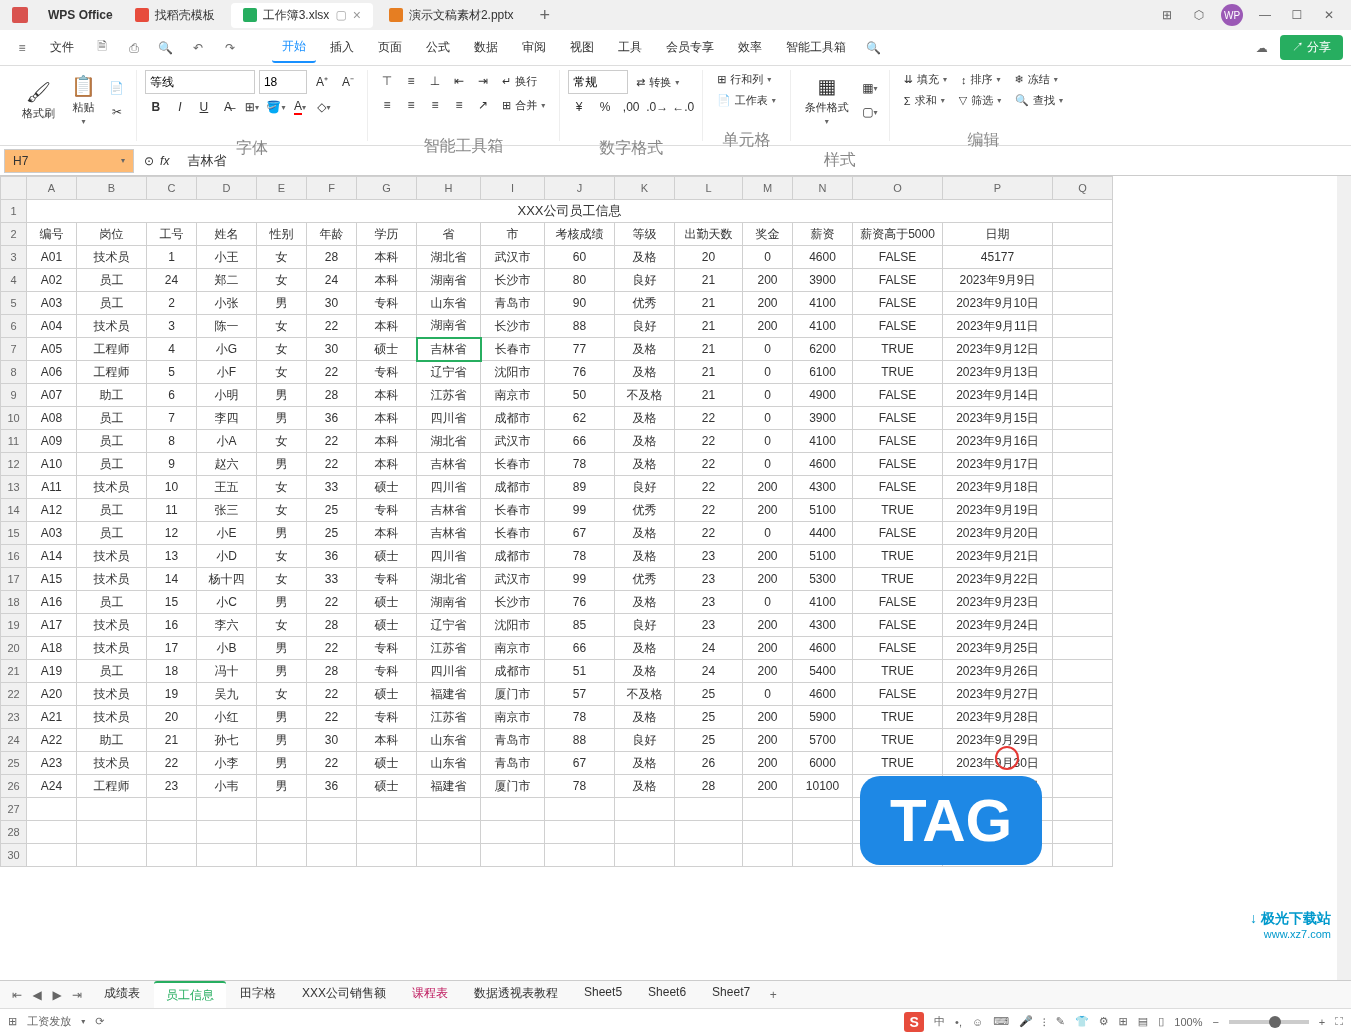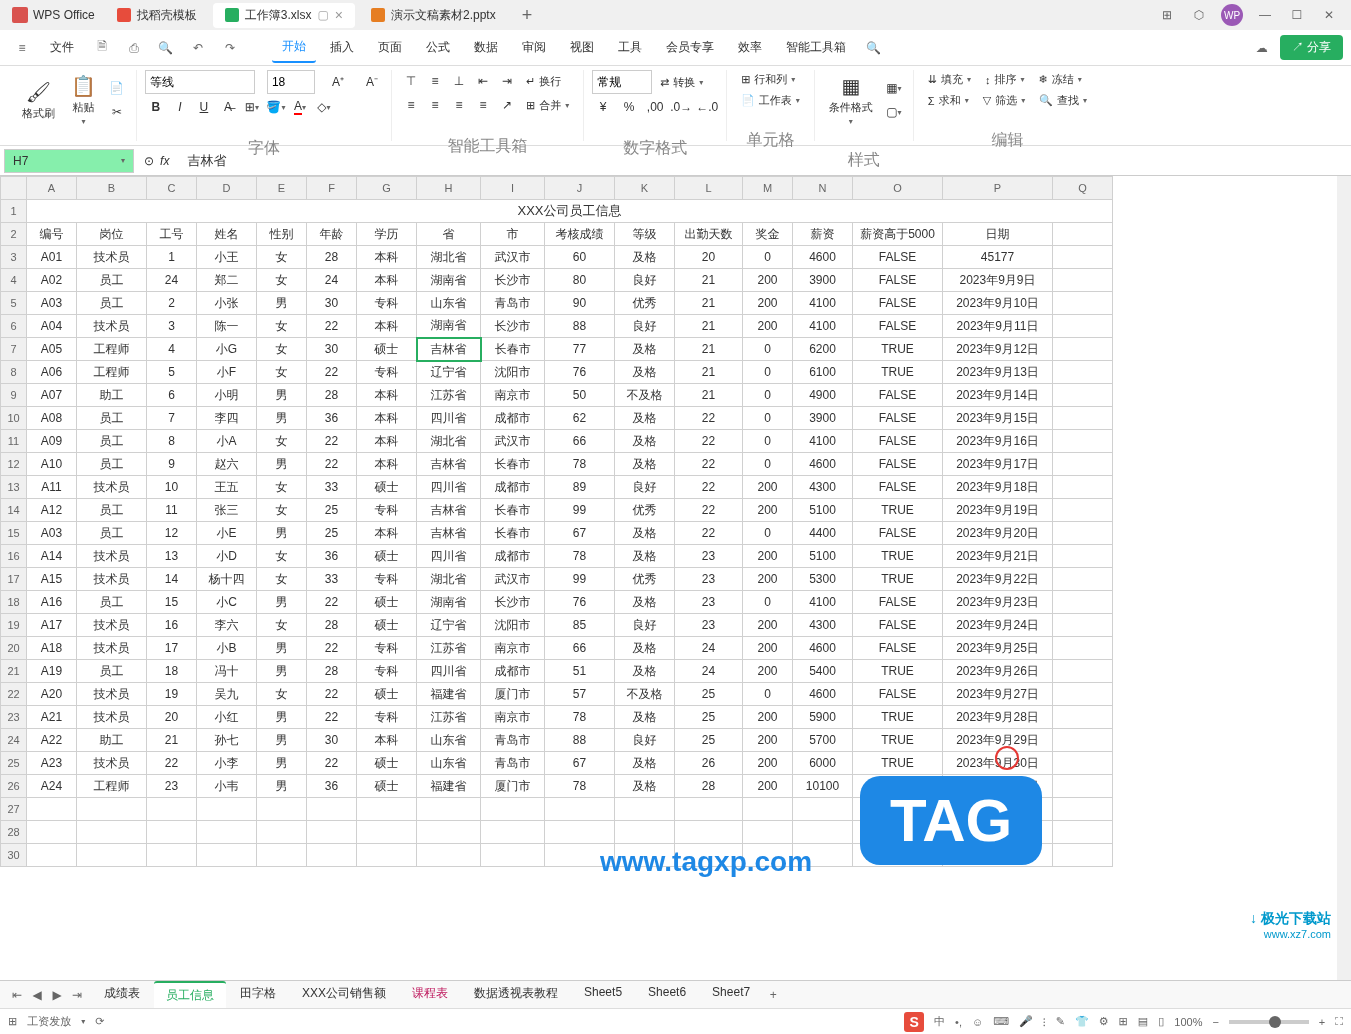--- a/index.html
+++ b/index.html
@@ -1,21 +1,21 @@
 <!DOCTYPE html>
 <html><head>
 <meta charset="utf-8">
 <style>
 * { margin: 0; padding: 0; box-sizing: border-box; font-family: "Microsoft YaHei", sans-serif; }
 body { background: #f5f5f5; font-size: 12px; color: #333; overflow: hidden; }
 .app { width: 1351px; height: 1034px; background: #fff; display: flex; flex-direction: column; }
 
 
 .titlebar { height: 30px; background: #f0f0f0; display: flex; align-items: center; padding: 0 4px; }
-.app-logo { display: flex; align-items: center; gap: 5px; padding: 0 8px; font-weight: normal; }
+.app-logo { display: flex; align-items: center; gap: 20px; padding: 0 8px; font-weight: bold; }
 .app-logo-icon { width: 16px; height: 16px; background: #d9534f; border-radius: 2px; }
 .tab { display: flex; align-items: center; padding: 4px 12px; margin: 0 2px; border-radius: 4px; cursor: pointer; gap: 6px; }
 .tab.active { background: #fff; }
 .tab-icon { width: 14px; height: 14px; border-radius: 2px; }
 .tab-icon.red { background: #e74c3c; }
 .tab-icon.green { background: #27ae60; }
 .tab-icon.orange { background: #e67e22; }
 .tab-close { color: #999; font-size: 14px; }
 .tab-add { padding: 0 12px; font-size: 18px; color: #666; cursor: pointer; }
 .titlebar-spacer { flex: 1; }
@@ -41,21 +41,21 @@
 .ribbon-vbtn .label { font-size: 11px; }
 .ribbon-hbtn { display: flex; align-items: center; gap: 4px; padding: 2px 6px; cursor: pointer; font-size: 11px; }
 .ribbon-col { display: flex; flex-direction: column; gap: 2px; }
 .font-select { width: 110px; height: 24px; border: 1px solid #ccc; padding: 0 4px; font-size: 12px; }
 .size-select { width: 48px; height: 24px; border: 1px solid #ccc; padding: 0 4px; font-size: 12px; }
 .icon-btn { width: 22px; height: 22px; display: flex; align-items: center; justify-content: center; cursor: pointer; }
 .dd { font-size: 8px; color: #666; }
 
 
 .formula-bar { height: 30px; display: flex; align-items: center; border-bottom: 1px solid #ccc; padding: 0 4px; gap: 4px; }
-.name-box { width: 130px; height: 24px; border: 1px solid #ccc; padding: 0 8px; display: flex; align-items: center; justify-content: center; background: #86efac; }
+.name-box { width: 130px; height: 24px; border: 1px solid #ccc; padding: 0 8px; display: flex; align-items: center; justify-content: center; background: #fdba74; }
 .fx-icons { display: flex; gap: 6px; padding: 0 6px; }
 .formula-input { flex: 1; padding: 0 8px; font-size: 13px; }
 
 
 .grid-container { flex: 1; display: flex; overflow: hidden; position: relative; }
 .grid { flex: 1; overflow: auto; }
 table { border-collapse: collapse; table-layout: fixed; }
 th, td { border: 1px solid #d0d0d0; height: 23px; text-align: center; font-size: 12px; background: #fff; white-space: nowrap; overflow: hidden; }
 th { background: #f0f0f0; font-weight: normal; color: #666; position: sticky; }
 .corner { width: 26px; background: #f0f0f0; }
@@ -169,21 +169,21 @@
         <div class="ribbon-col">
           <div class="icon-btn">📄</div>
           <div class="icon-btn">✂</div>
         </div>
       </div>
       <div class="ribbon-group-label">剪贴板</div>
     </div>
     <div class="ribbon-group">
       <div class="ribbon-group-content">
         <div class="ribbon-col">
-          <div style="display:flex;gap:12px">
+          <div style="display:flex;gap:4px">
             <input class="font-select" value="等线" style="">
             <input class="size-select" value="18" style="">
             <div class="icon-btn">A⁺</div>
             <div class="icon-btn">A⁻</div>
           </div>
           <div style="display:flex;gap:2px">
             <div class="icon-btn">
                 <b>B</b>
               </div>
             <div class="icon-btn">
@@ -887,23 +887,20 @@
               <td></td>
               <td></td>
               <td></td>
             </tr>
           </tbody>
         </table>
     </div>
     <div class="scrollbar-v"></div>
     <div class="overlay" style="left:860px;top:600px">
       <div class="tag-badge">TAG</div>
-    </div>
-    <div class="overlay" style="left:600px;top:670px">
-      <div class="overlay-url">www.tagxp.com</div>
     </div>
     <div class="overlay stamp" style="left:995px;top:570px"></div>
     <div class="watermark">
       <div class="watermark-logo">↓ <span>极光下载站</span></div>
       <div>www.xz7.com</div>
     </div>
   </div>
 
   <div class="sheet-bar">
     <div class="sheet-nav">

